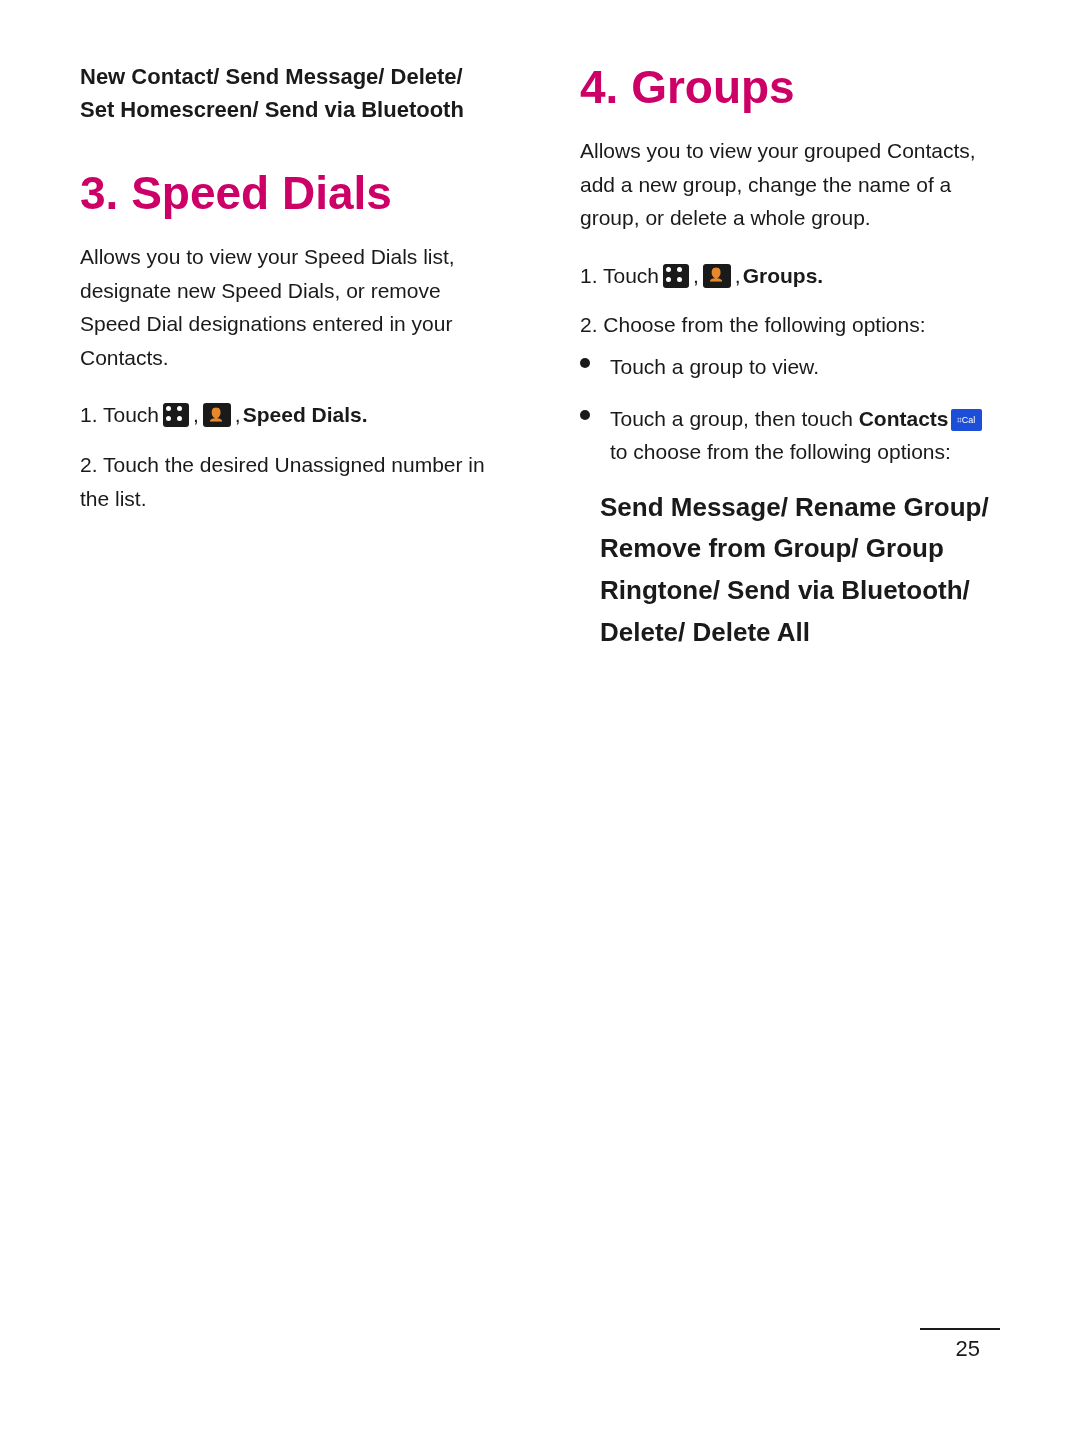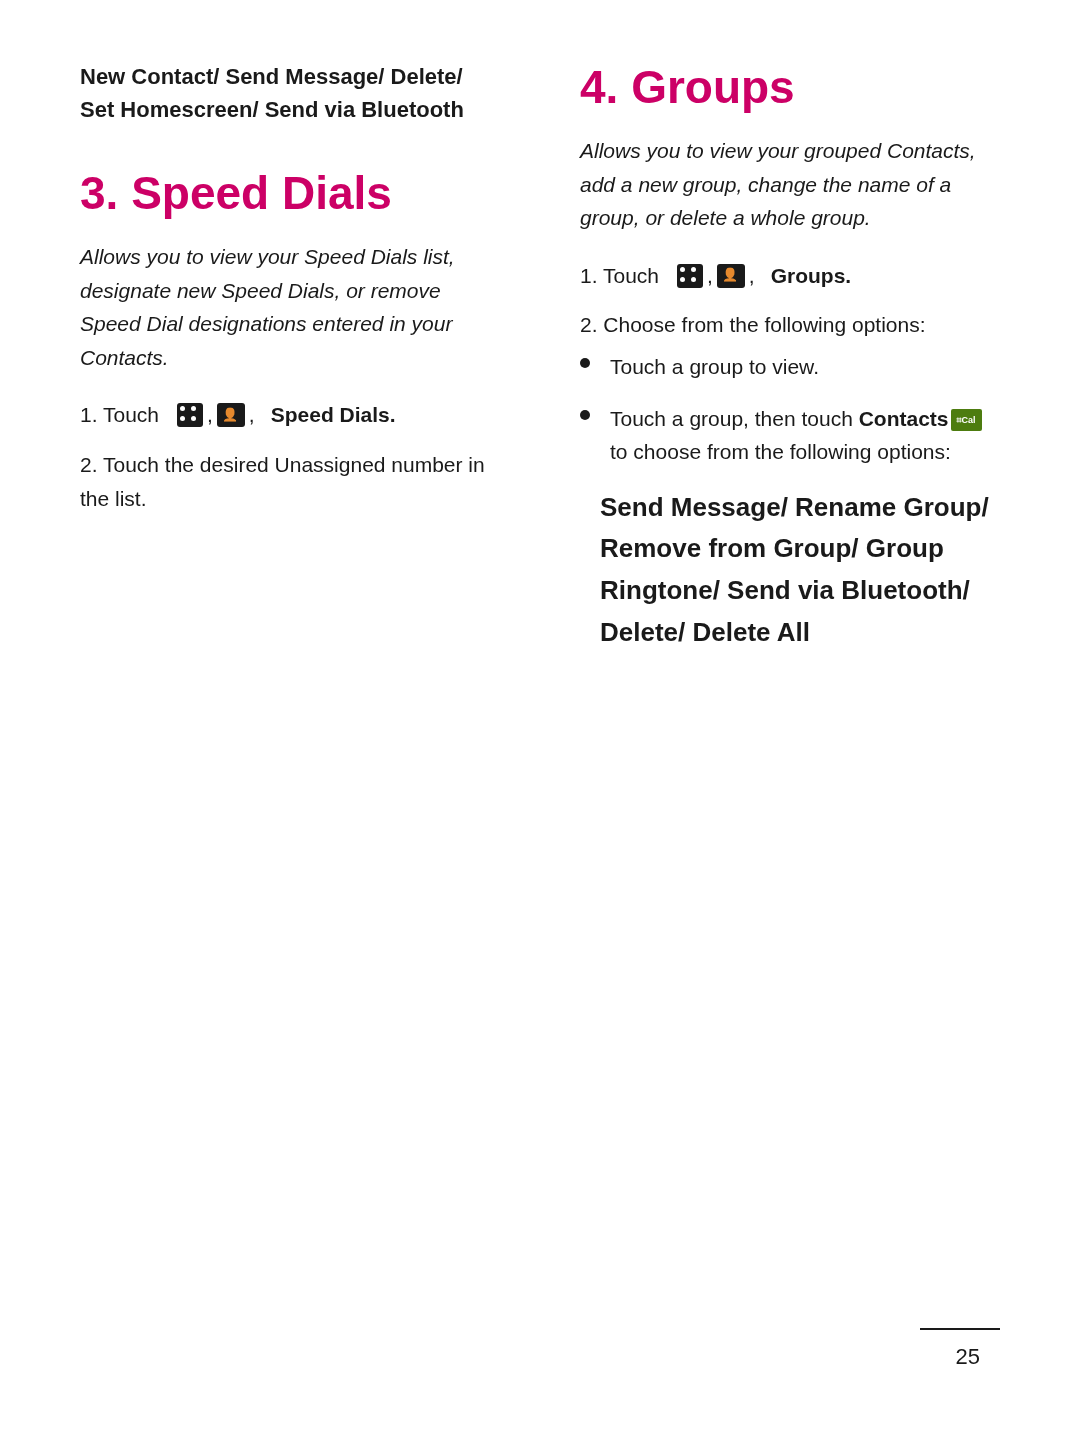--- a/index.html
+++ b/index.html
@@ -47,38 +47,37 @@
       font-weight: bold;
       color: #cc0066;
       margin-bottom: 20px;
     }
 
     .section-body {
       font-size: 21px;
       line-height: 1.6;
       color: #1a1a1a;
       margin-bottom: 24px;
-      font-style: italic;
     }
 
     .steps-list {
       list-style: none;
       font-size: 21px;
       line-height: 1.6;
       color: #1a1a1a;
     }
 
     .steps-list li {
       margin-bottom: 16px;
     }
 
     .step-item {
       display: flex;
       align-items: center;
-      gap: 16px;
+      gap: 2px;
       flex-wrap: wrap;
     }
 
     .step-number {
       font-size: 21px;
       flex-shrink: 0;
     }
 
     .icon-box-dots {
       display: inline-grid;
@@ -122,24 +121,24 @@
     .icon-box-contacts::before {
       content: '👤';
       font-size: 13px;
       filter: invert(1);
     }
 
     .icon-box-options {
       display: inline-flex;
       align-items: center;
       justify-content: center;
-      background: #4d7c0f;
+      background: #1d4ed8;
       color: #ffffff;
       font-size: 9px;
-      font-weight: bold;
+      font-weight: normal;
       width: 31px;
       height: 22px;
       border-radius: 2px;
       margin: 0 2px;
       vertical-align: middle;
       flex-shrink: 0;
     }
 
     .bold-label {
       font-weight: bold;
@@ -171,21 +170,21 @@
     .sub-bold {
       font-size: 26px;
       font-weight: bold;
       line-height: 1.6;
       margin-top: 12px;
       margin-left: 20px;
     }
 
     .page-footer {
       position: absolute;
-      bottom: 60px;
+      bottom: 68px;
       right: 100px;
       font-size: 22px;
       color: #1a1a1a;
     }
 
     .footer-line {
       position: absolute;
       bottom: 100px;
       right: 80px;
       width: 80px;

